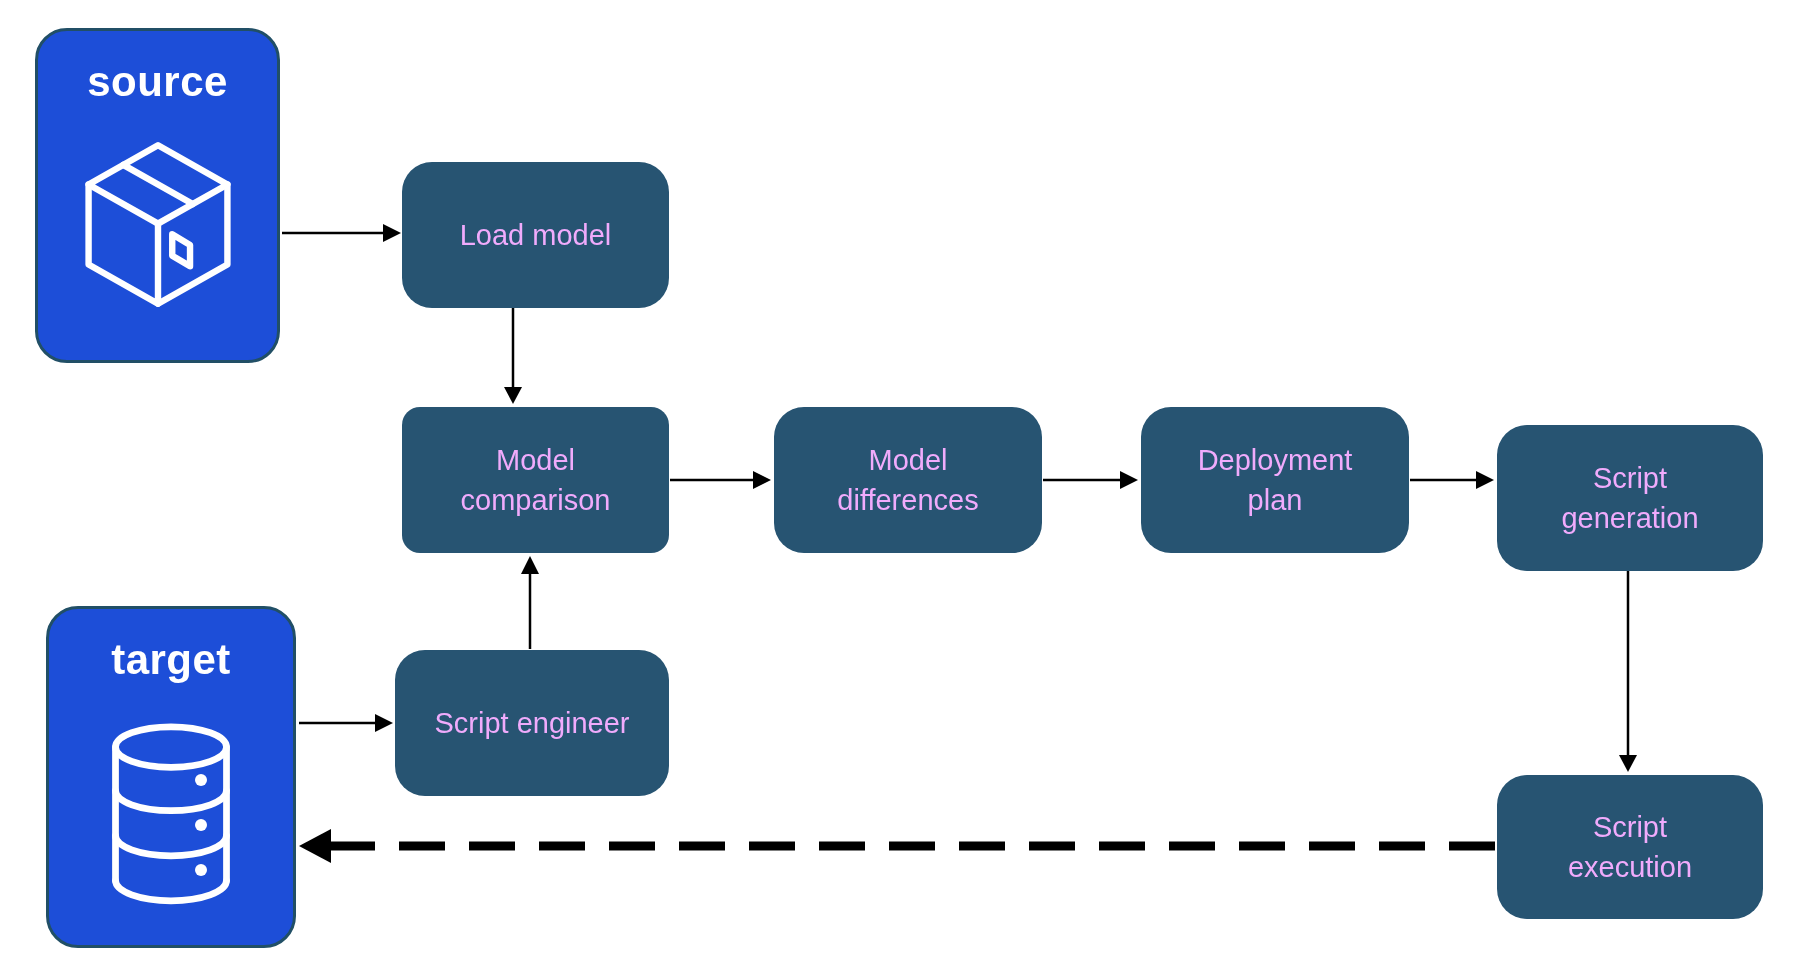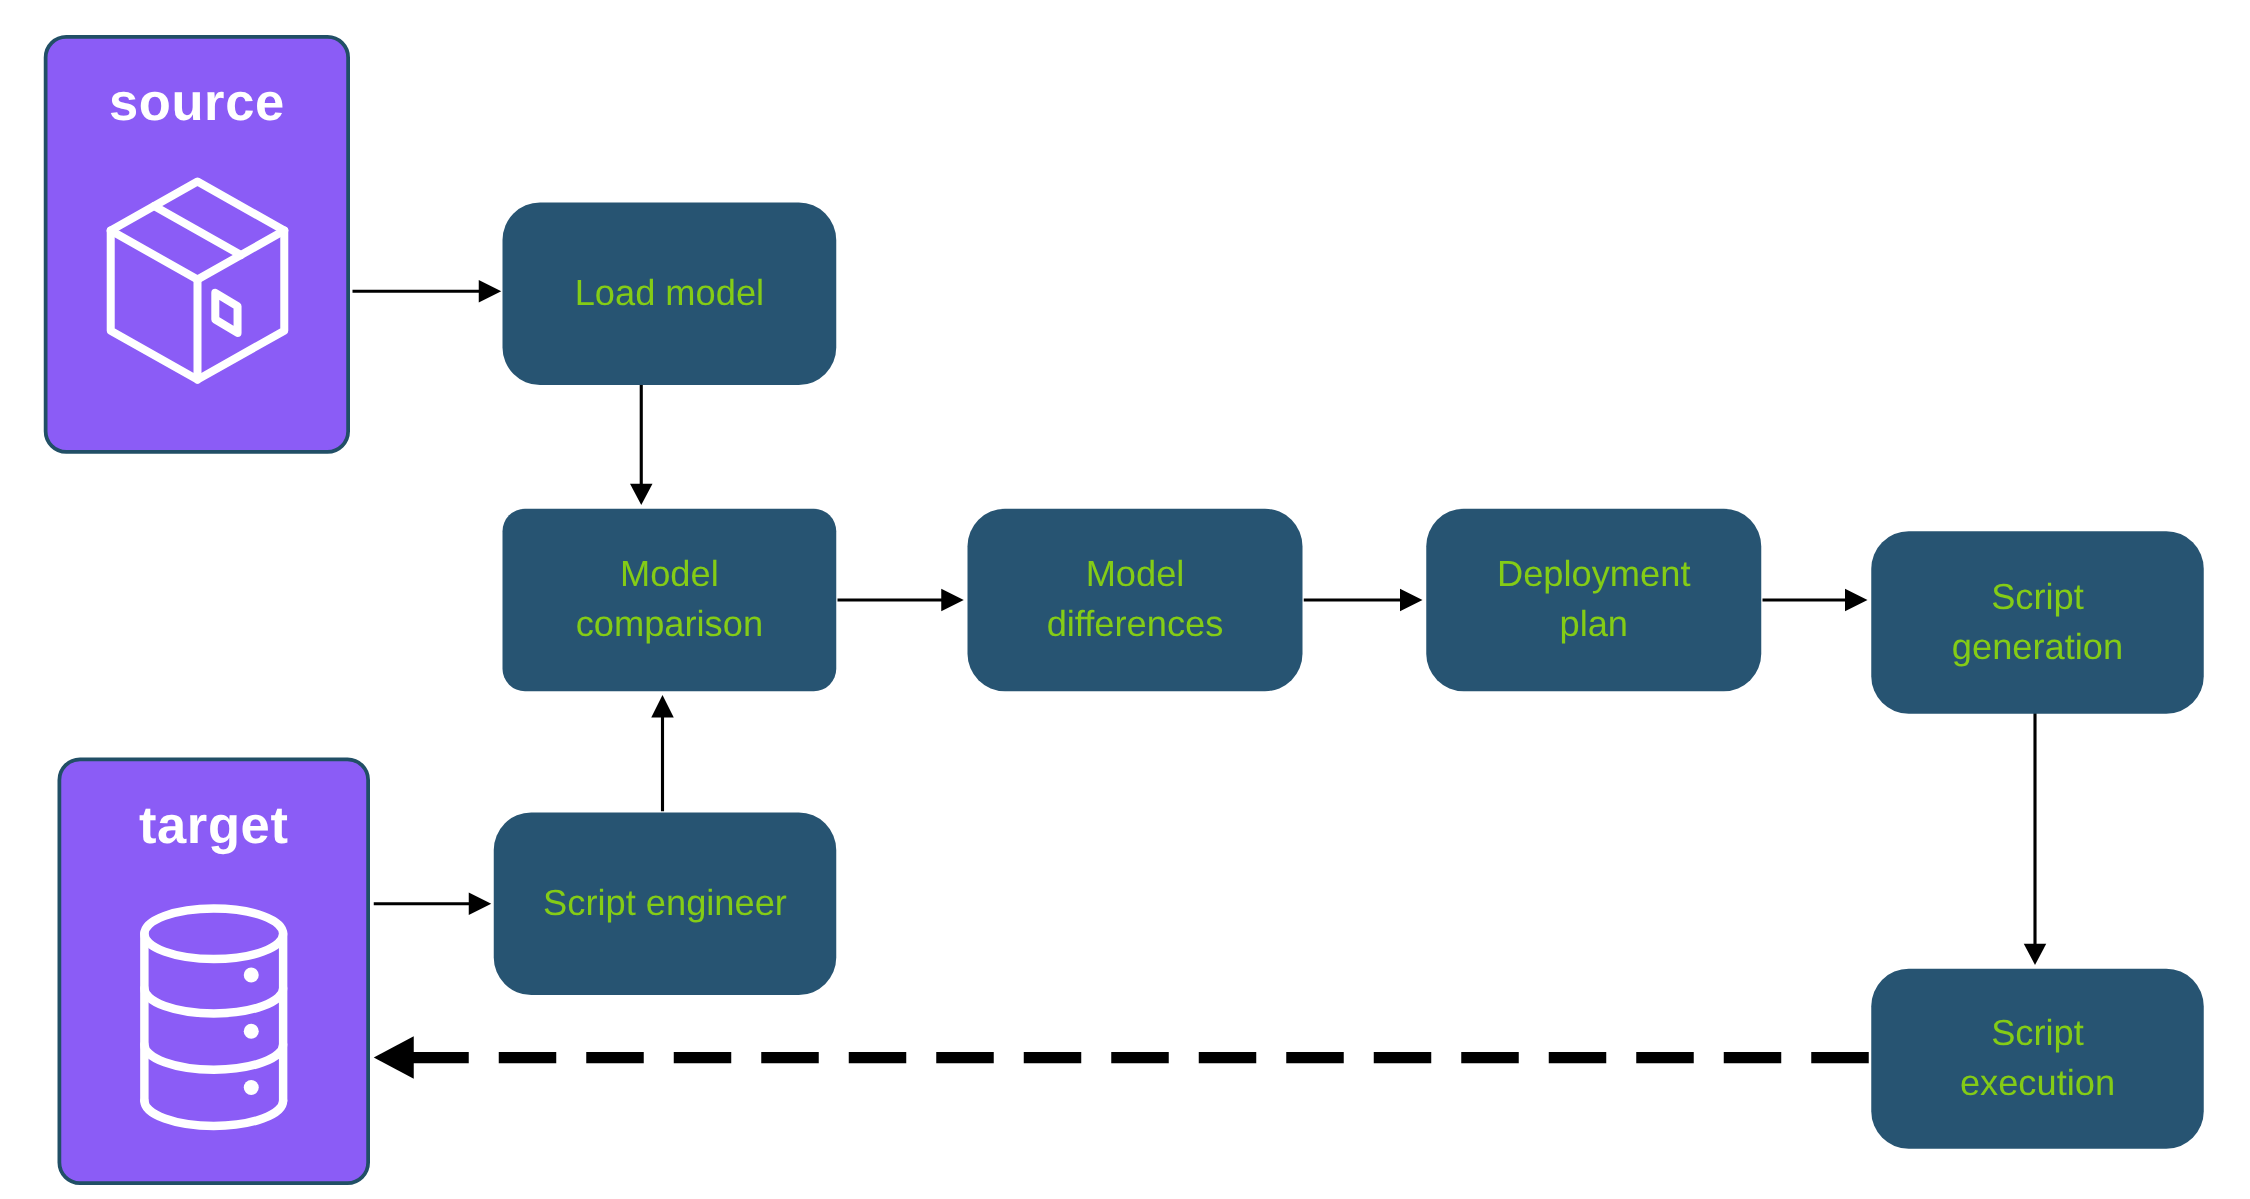--- a/index.html
+++ b/index.html
@@ -20,23 +20,23 @@
     left: 0;
     top: 0;
     width: 1800px;
     height: 959px;
     pointer-events: none;
   }
   
   .entity {
     position: absolute;
     box-sizing: border-box;
-    background: #8b5cf6;
+    background: #1d4ed8;
     border: 3px solid #214f66;
-    border-radius: 18px;
+    border-radius: 32px;
     display: flex;
     flex-direction: column;
     align-items: center;
     color: #ffffff;
   }
   .entity .entity-title {
     font-size: 42px;
     font-weight: 700;
     letter-spacing: 0.5px;
     margin-top: 28px;
@@ -52,21 +52,21 @@
   
   .node {
     position: absolute;
     box-sizing: border-box;
     background: #275472;
     border-radius: 30px;
     display: flex;
     align-items: center;
     justify-content: center;
     text-align: center;
-    color: #84cc16;
+    color: #f0abfc;
     font-size: 29px;
     line-height: 1.38;
     padding: 10px 30px;
   }
   svg { display: block; }
 </style>
 </head>
 <body>
 
 <div class="canvas">

